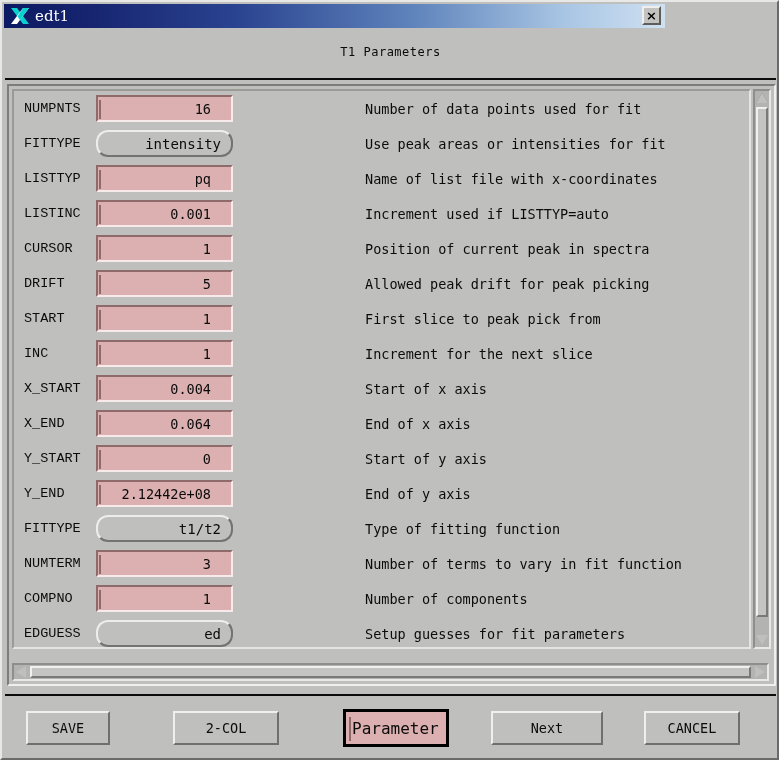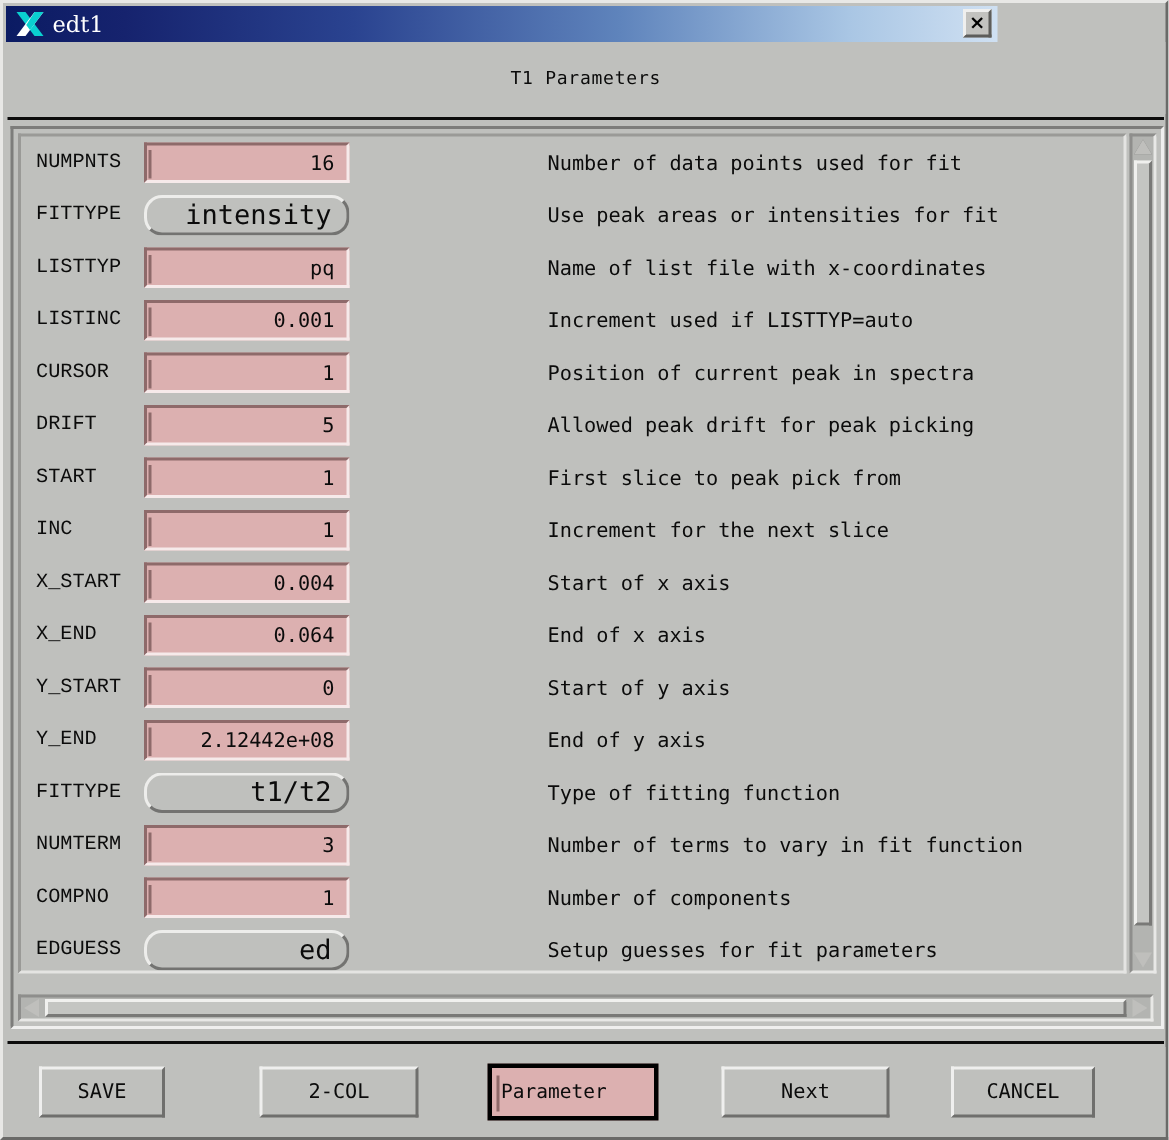--- a/index.html
+++ b/index.html
@@ -152,21 +152,21 @@
     height: 27px;
     background: #dcb0b0;
     box-sizing: border-box;
     border-left: 2px solid #8e6a6a;
     border-top: 2px solid #8e6a6a;
     border-right: 2px solid #f6eaea;
     border-bottom: 2px solid #f6eaea;
     display: flex;
     align-items: center;
     justify-content: flex-end;
-    padding-right: 8px;
+    padding-right: 20px;
     font-size: 13.5px;
     color: #0b0b0b;
     font-family: "DejaVu Sans Mono", "Liberation Mono", monospace;
   }
   .field::before {
     content: "";
     position: absolute;
     left: 1px; top: 3px;
     width: 2px; height: 19px;
     background: #8e6a6a;
@@ -180,21 +180,21 @@
     background: #bfc0bd;
     box-sizing: border-box;
     border-left: 2px solid #ededeb;
     border-top: 2px solid #ededeb;
     border-right: 2px solid #737371;
     border-bottom: 2px solid #737371;
     display: flex;
     align-items: center;
     justify-content: flex-end;
     padding-right: 10px;
-    font-size: 18px;
+    font-size: 14px;
     color: #0b0b0b;
     font-family: "DejaVu Sans Mono", "Liberation Mono", monospace;
     border-radius: 12px;
   }
 
   .row-desc {
     margin-left: 132px;
     font-size: 13.5px;
     color: #0b0b0b;
     white-space: nowrap;
@@ -324,31 +324,31 @@
     color: #0b0b0b;
     font-family: "DejaVu Sans Mono", "Liberation Mono", monospace;
   }
   .btn-save { width: 84px; margin-left: 22px; }
   .btn-2col { width: 106px; margin-left: 63px; }
   .btn-next { width: 112px; margin-left: 42px; }
   .btn-cancel { width: 96px; margin-left: 41px; }
 
   .param-field {
     position: relative;
-    width: 114px;
+    width: 106px;
     height: 38px;
-    margin-left: 46px;
+    margin-left: 64px;
     background: #dcb0b0;
     box-sizing: border-box;
     border: 3px solid #000000;
     display: flex;
     align-items: center;
     justify-content: flex-start;
     padding-left: 6px;
-    font-size: 13px;
+    font-size: 16px;
     color: #0b0b0b;
     font-family: "DejaVu Sans Mono", "Liberation Mono", monospace;
   }
   .param-field::before {
     content: "";
     position: absolute;
     left: 3px; top: 5px;
     width: 2px; height: 24px;
     background: #8e6a6a;
   }

